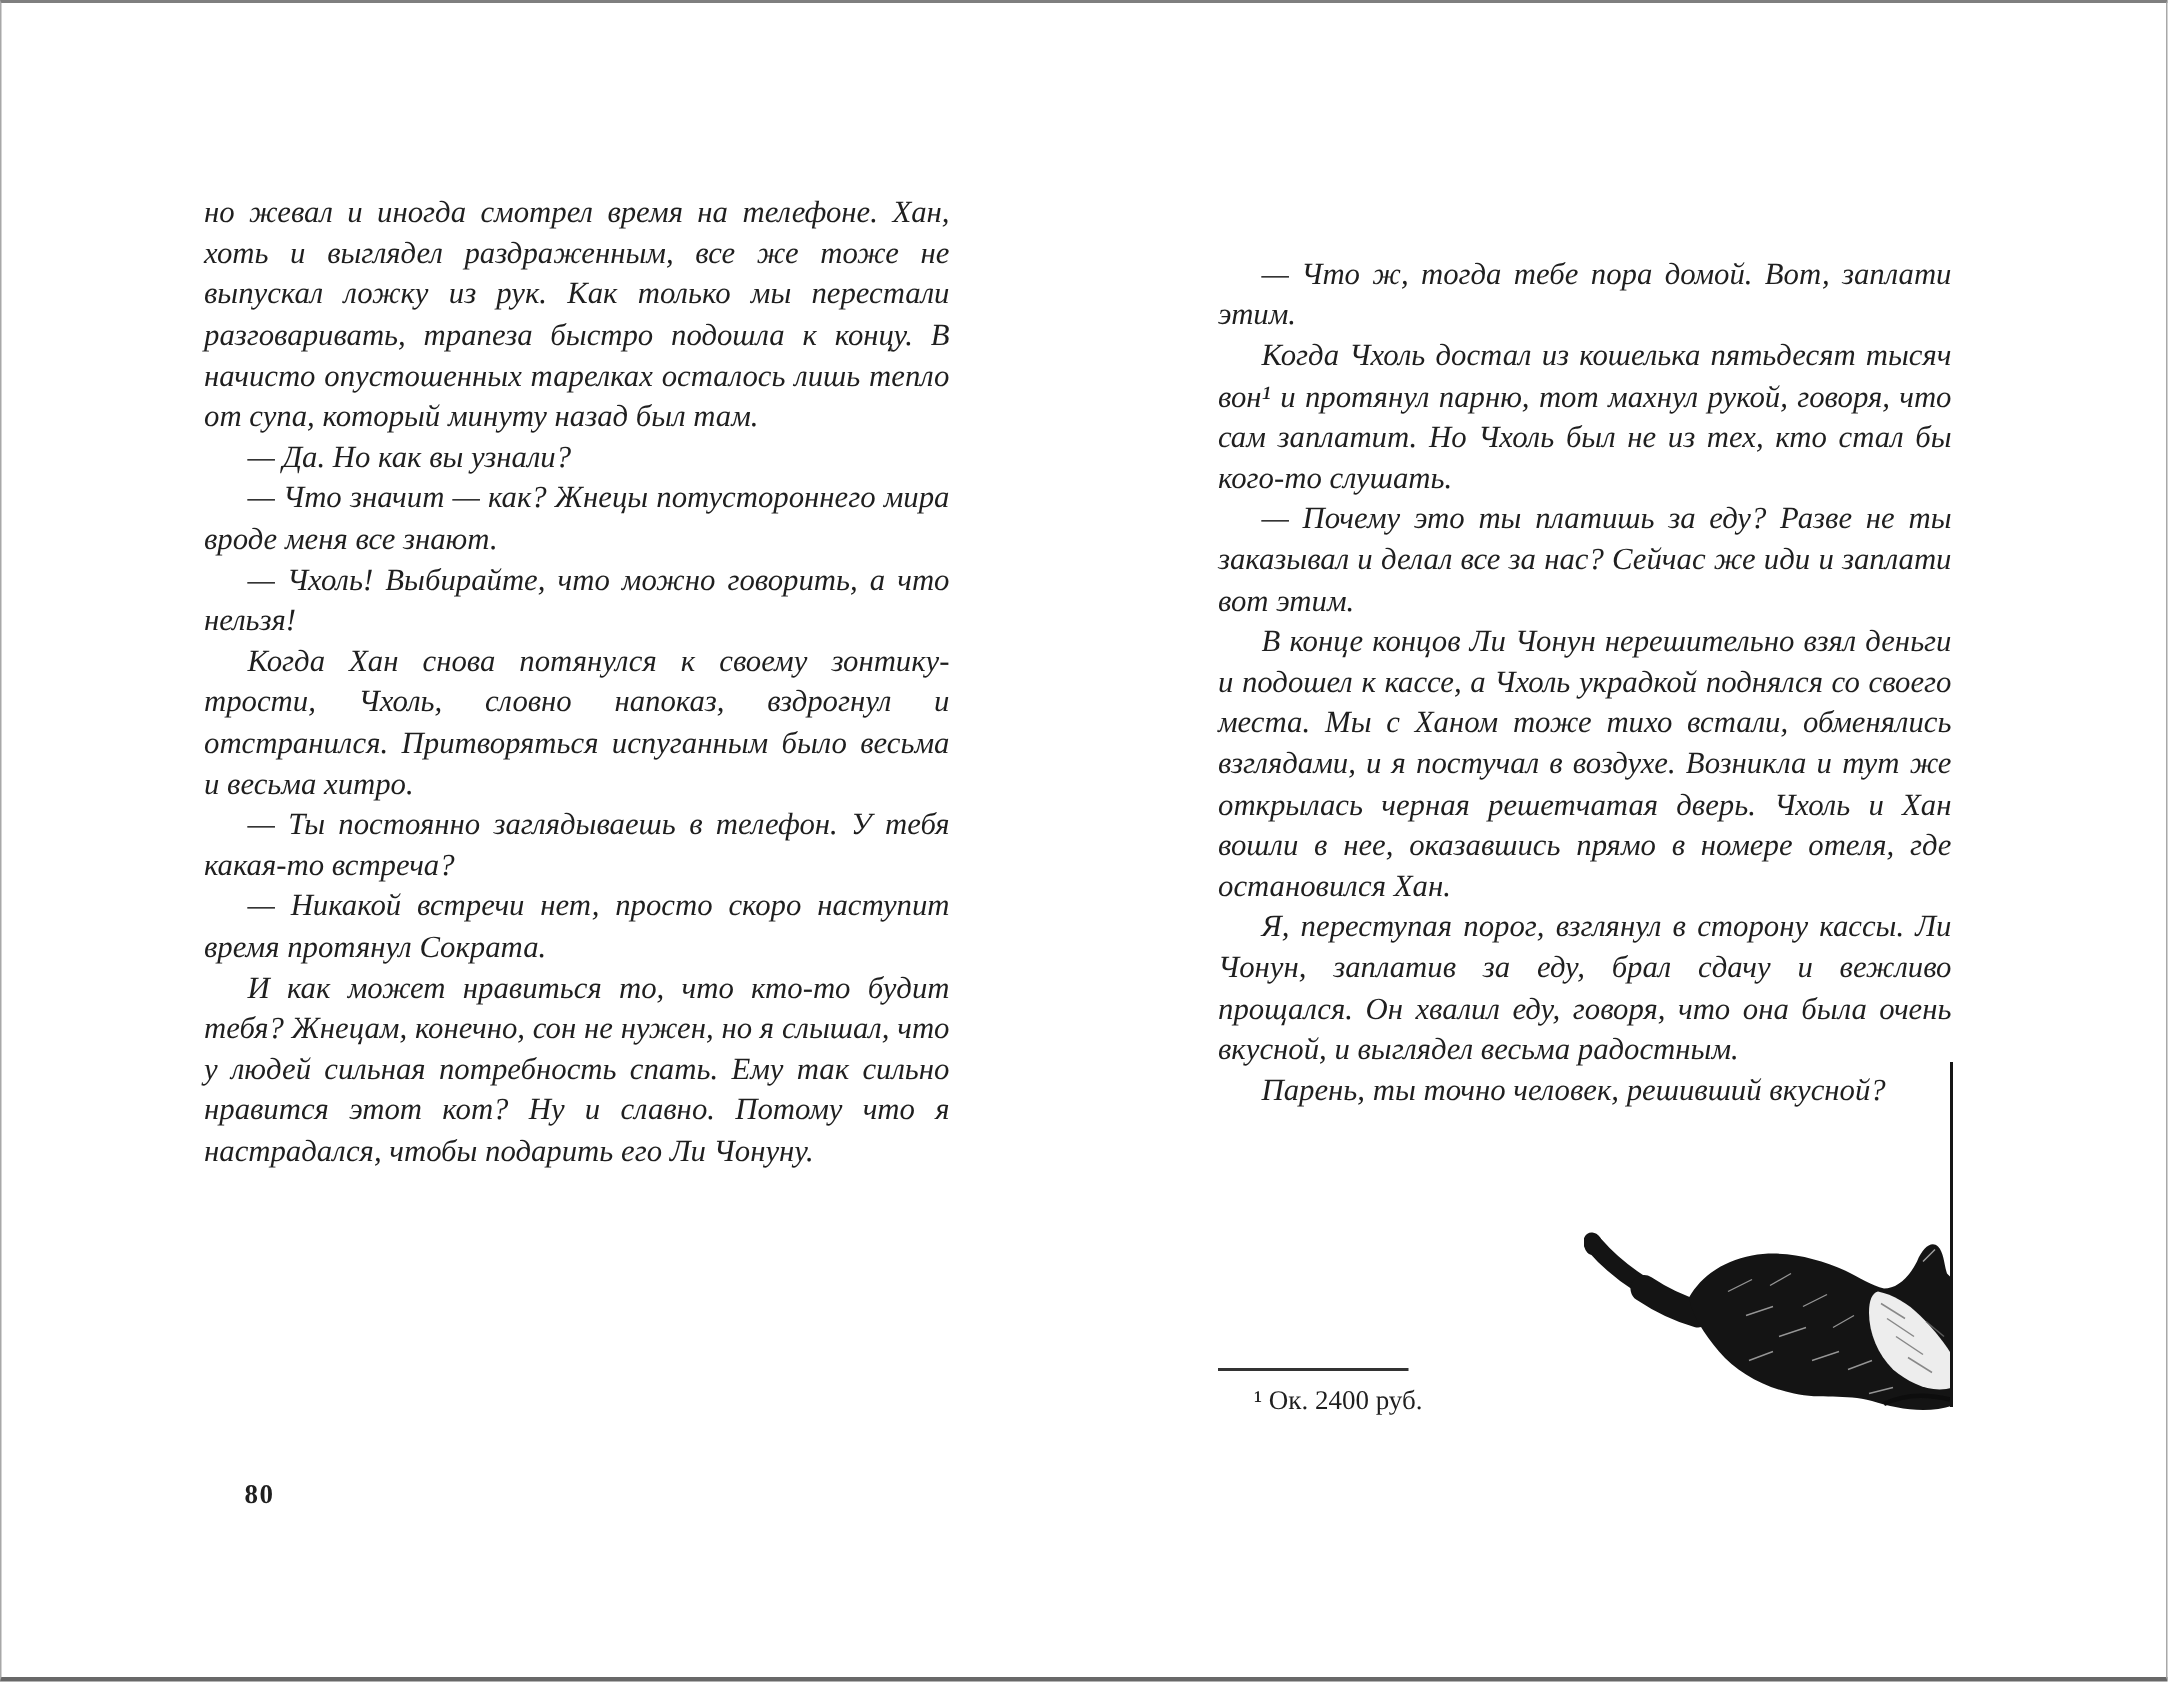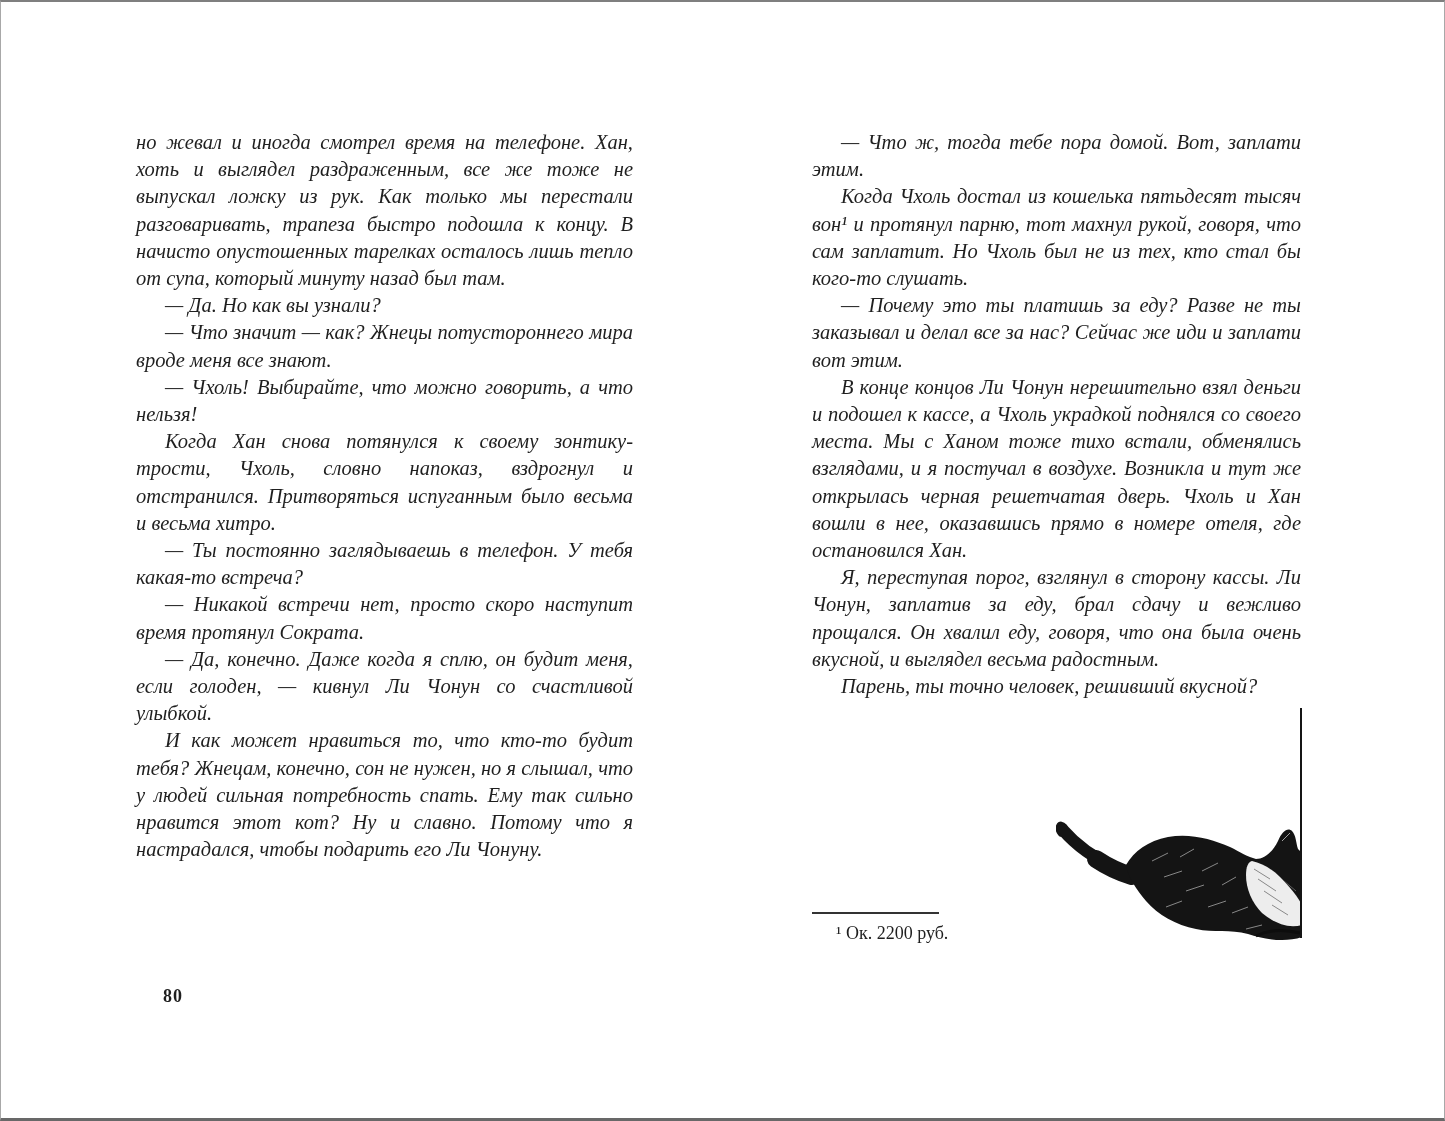--- a/index.html
+++ b/index.html
@@ -21,21 +21,21 @@
   }
   .col {
     position:absolute; top:129px;
     font-size:20.5px; line-height:27.2px;
     text-align:justify;
     -webkit-hyphens:auto; hyphens:auto;
   }
   .col p { margin:0; text-indent:29px;font-style:italic; }
   .col p.first { text-indent:0; }
   .col-left  { left:136px; width:497px; }
-  .col-right { left:812px; width:489px; }
+  .col-right { left:812px; width:489px;margin-top:41px; }
   .pagenum {
     position:absolute; left:163px; top:986px;
     font-weight:bold; font-size:18px; letter-spacing:1px;
   }
   .footnote { position:absolute; left:812px; top:912px; width:320px; font-size:18px; line-height:24px; }
   .footnote-rule { width:127px; border-top:2px solid #333; margin:0 0 7px 0; }
   .footnote-text { padding-left:24px; }
   .edge-line {
     position:absolute; left:1300px; top:708px;
     width:2px; height:230px; background:#151515;
@@ -48,36 +48,35 @@
 <div class="frame"></div>
 
 <div class="col col-left">
   <p class="first">но жевал и иногда смотрел время на телефоне. Хан, хоть и выглядел раздраженным, все же тоже не выпускал ложку из рук. Как только мы перестали разговаривать, трапеза быстро подошла к концу. В начисто опустошенных тарелках осталось лишь тепло от супа, который минуту назад был там.</p>
   <p>— Да. Но как вы узнали?</p>
   <p>— Что значит — как? Жнецы потустороннего мира вроде меня все знают.</p>
   <p>— Чхоль! Выбирайте, что можно говорить, а что нельзя!</p>
   <p>Когда Хан снова потянулся к своему зонтику-трости, Чхоль, словно напоказ, вздрогнул и отстранился. Притворяться испуганным было весьма и весьма хитро.</p>
   <p>— Ты постоянно заглядываешь в телефон. У тебя какая-то встреча?</p>
   <p>— Никакой встречи нет, просто скоро наступит время протянул Сократа.</p>
-  <p>— Да, конечно. Даже когда я сплю, он будит меня, если голоден, — кивнул Ли Чонун со счастливой улыбкой.</p>
   <p>И как может нравиться то, что кто-то будит тебя? Жнецам, конечно, сон не нужен, но я слышал, что у людей сильная потребность спать. Ему так сильно нравится этот кот? Ну и славно. Потому что я настрадался, чтобы подарить его Ли Чонуну.</p>
 </div>
 
 <div class="col col-right">
   <p>— Что ж, тогда тебе пора домой. Вот, заплати этим.</p>
   <p>Когда Чхоль достал из кошелька пятьдесят тысяч вон¹ и протянул парню, тот махнул рукой, говоря, что сам заплатит. Но Чхоль был не из тех, кто стал бы кого-то слушать.</p>
   <p>— Почему это ты платишь за еду? Разве не ты заказывал и делал все за нас? Сейчас же иди и заплати вот этим.</p>
   <p>В конце концов Ли Чонун нерешительно взял деньги и подошел к кассе, а Чхоль украдкой поднялся со своего места. Мы с Ханом тоже тихо встали, обменялись взглядами, и я постучал в воздухе. Возникла и тут же открылась черная решетчатая дверь. Чхоль и Хан вошли в нее, оказавшись прямо в номере отеля, где остановился Хан.</p>
   <p>Я, переступая порог, взглянул в сторону кассы. Ли Чонун, заплатив за еду, брал сдачу и вежливо прощался. Он хвалил еду, говоря, что она была очень вкусной, и выглядел весьма радостным.</p>
   <p>Парень, ты точно человек, решивший вкусной?</p>
 </div>
 
 <div class="footnote">
   <div class="footnote-rule"></div>
-  <div class="footnote-text">¹ Ок. 2200 руб.</div>
+  <div class="footnote-text">¹ Ок. 2400 руб.</div>
 </div>
 
 <div class="pagenum">80</div>
 
 <svg class="cat-illustration" viewBox="0 0 246 128" xmlns="http://www.w3.org/2000/svg" aria-hidden="true">
 
   <path d="M8,10 C4,5 1,11 5,16" stroke="#141414" stroke-width="7" fill="none" stroke-linecap="round"></path>
   <path d="M7,13 C20,28 36,40 58,50" stroke="#141414" stroke-width="12" fill="none" stroke-linecap="round"></path>
   <path d="M40,42 C52,50 62,55 76,59" stroke="#141414" stroke-width="18" fill="none" stroke-linecap="round"></path>
 

